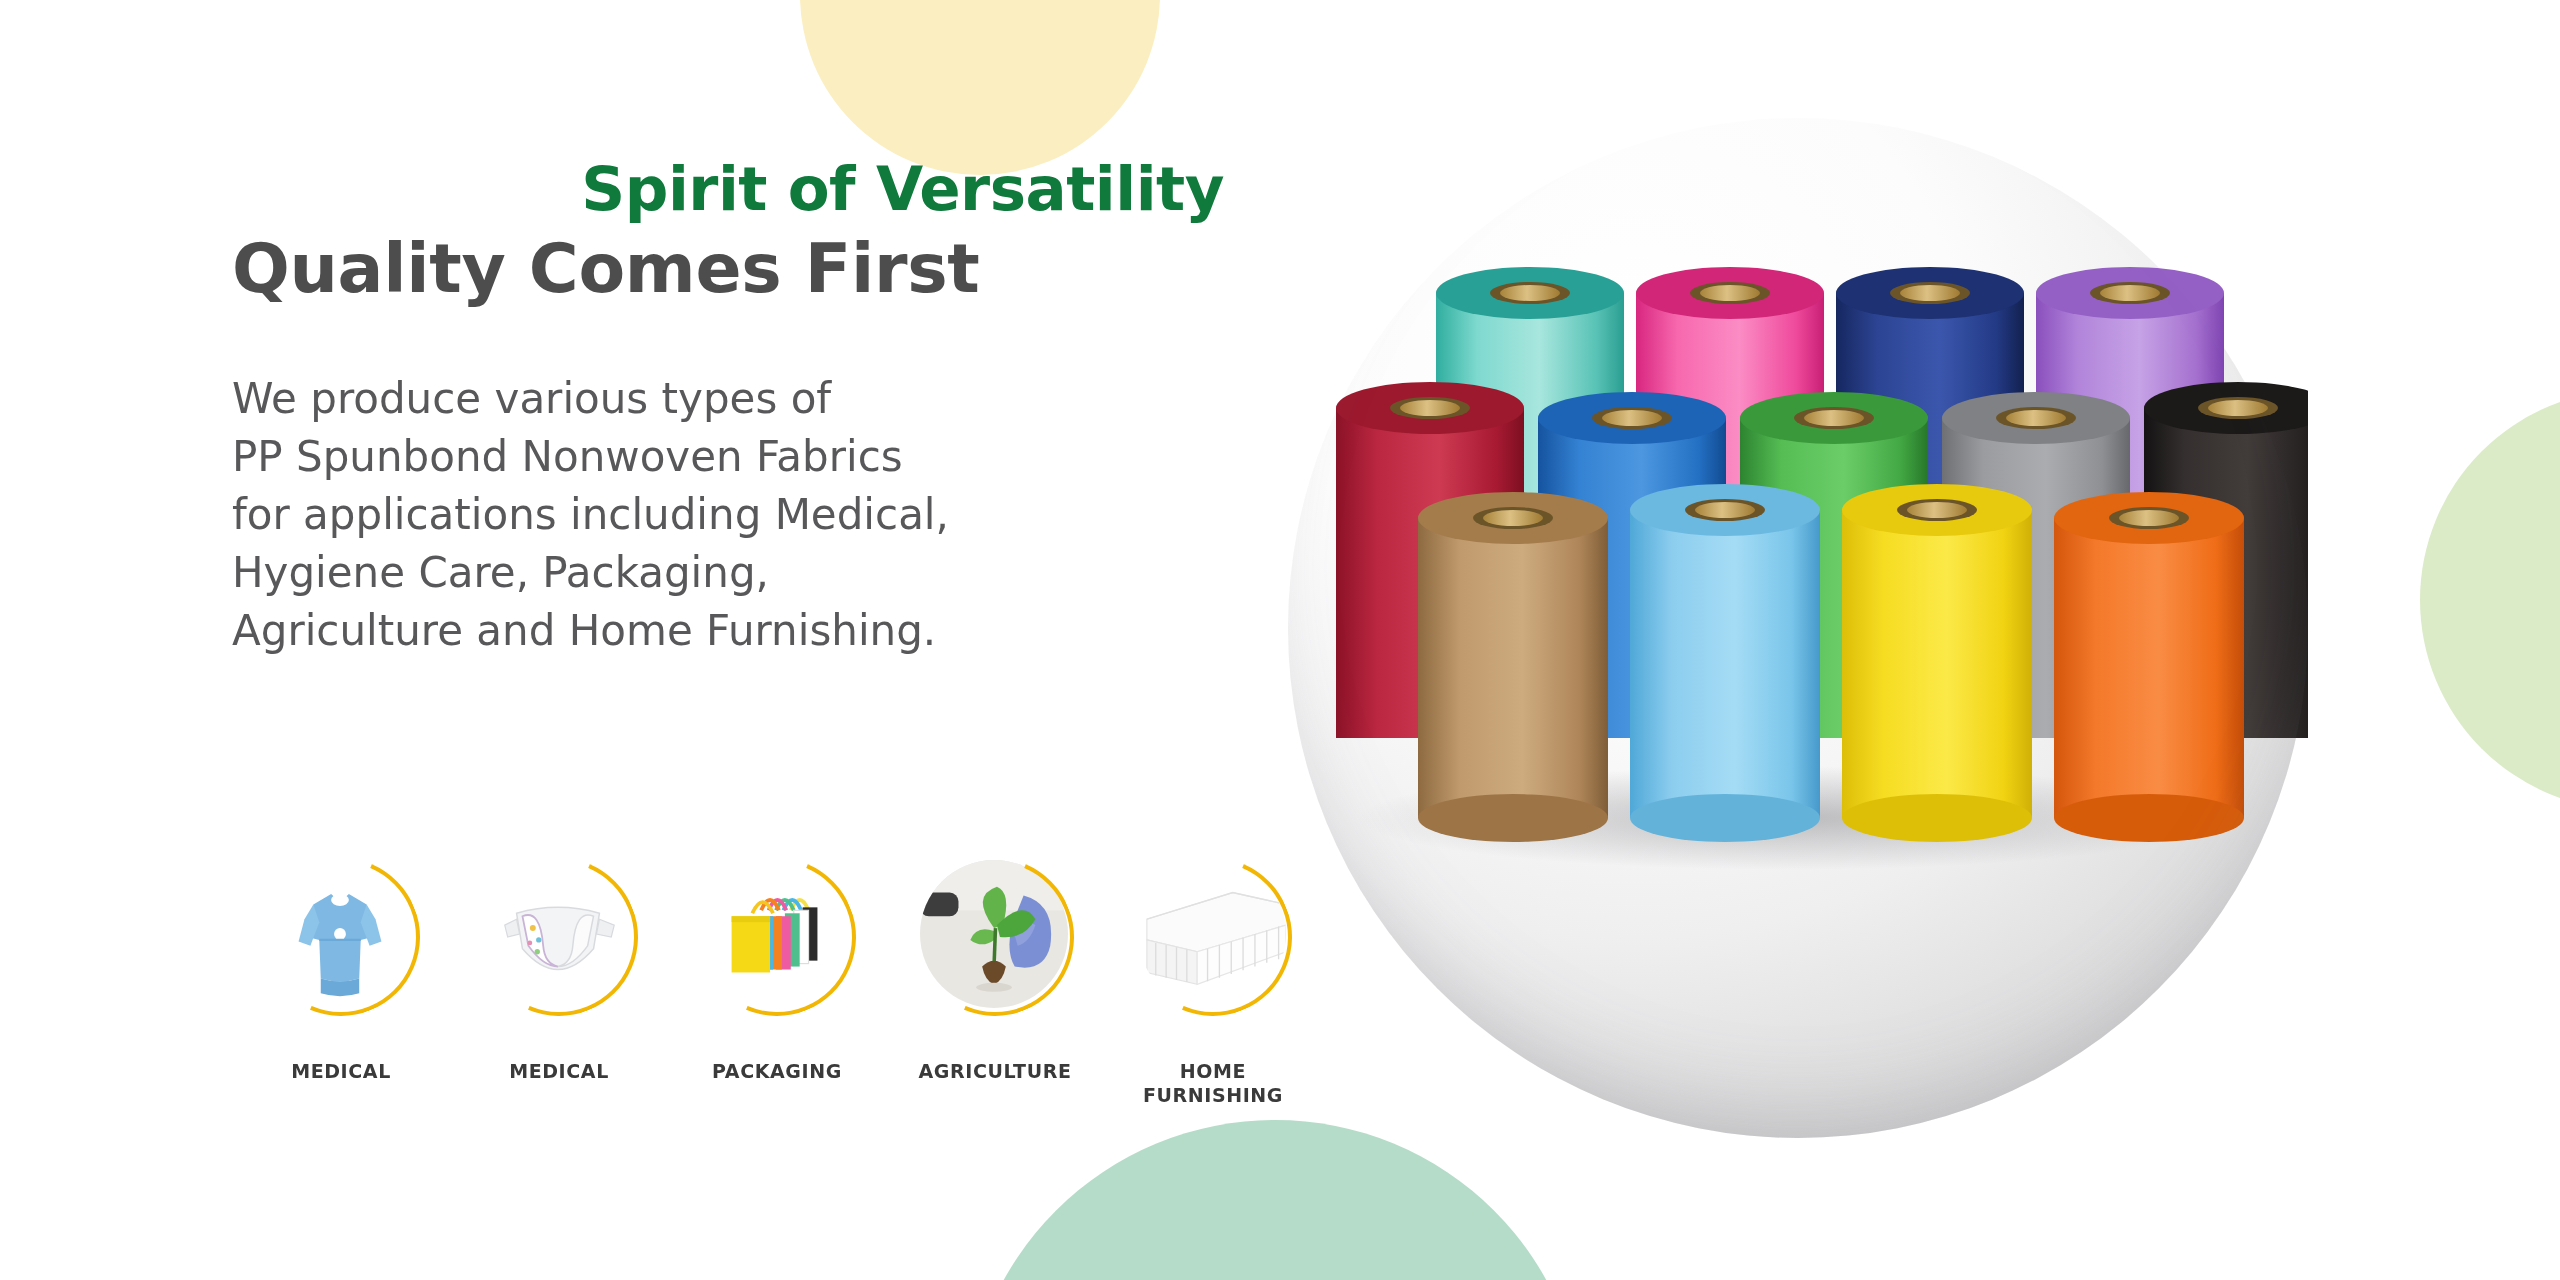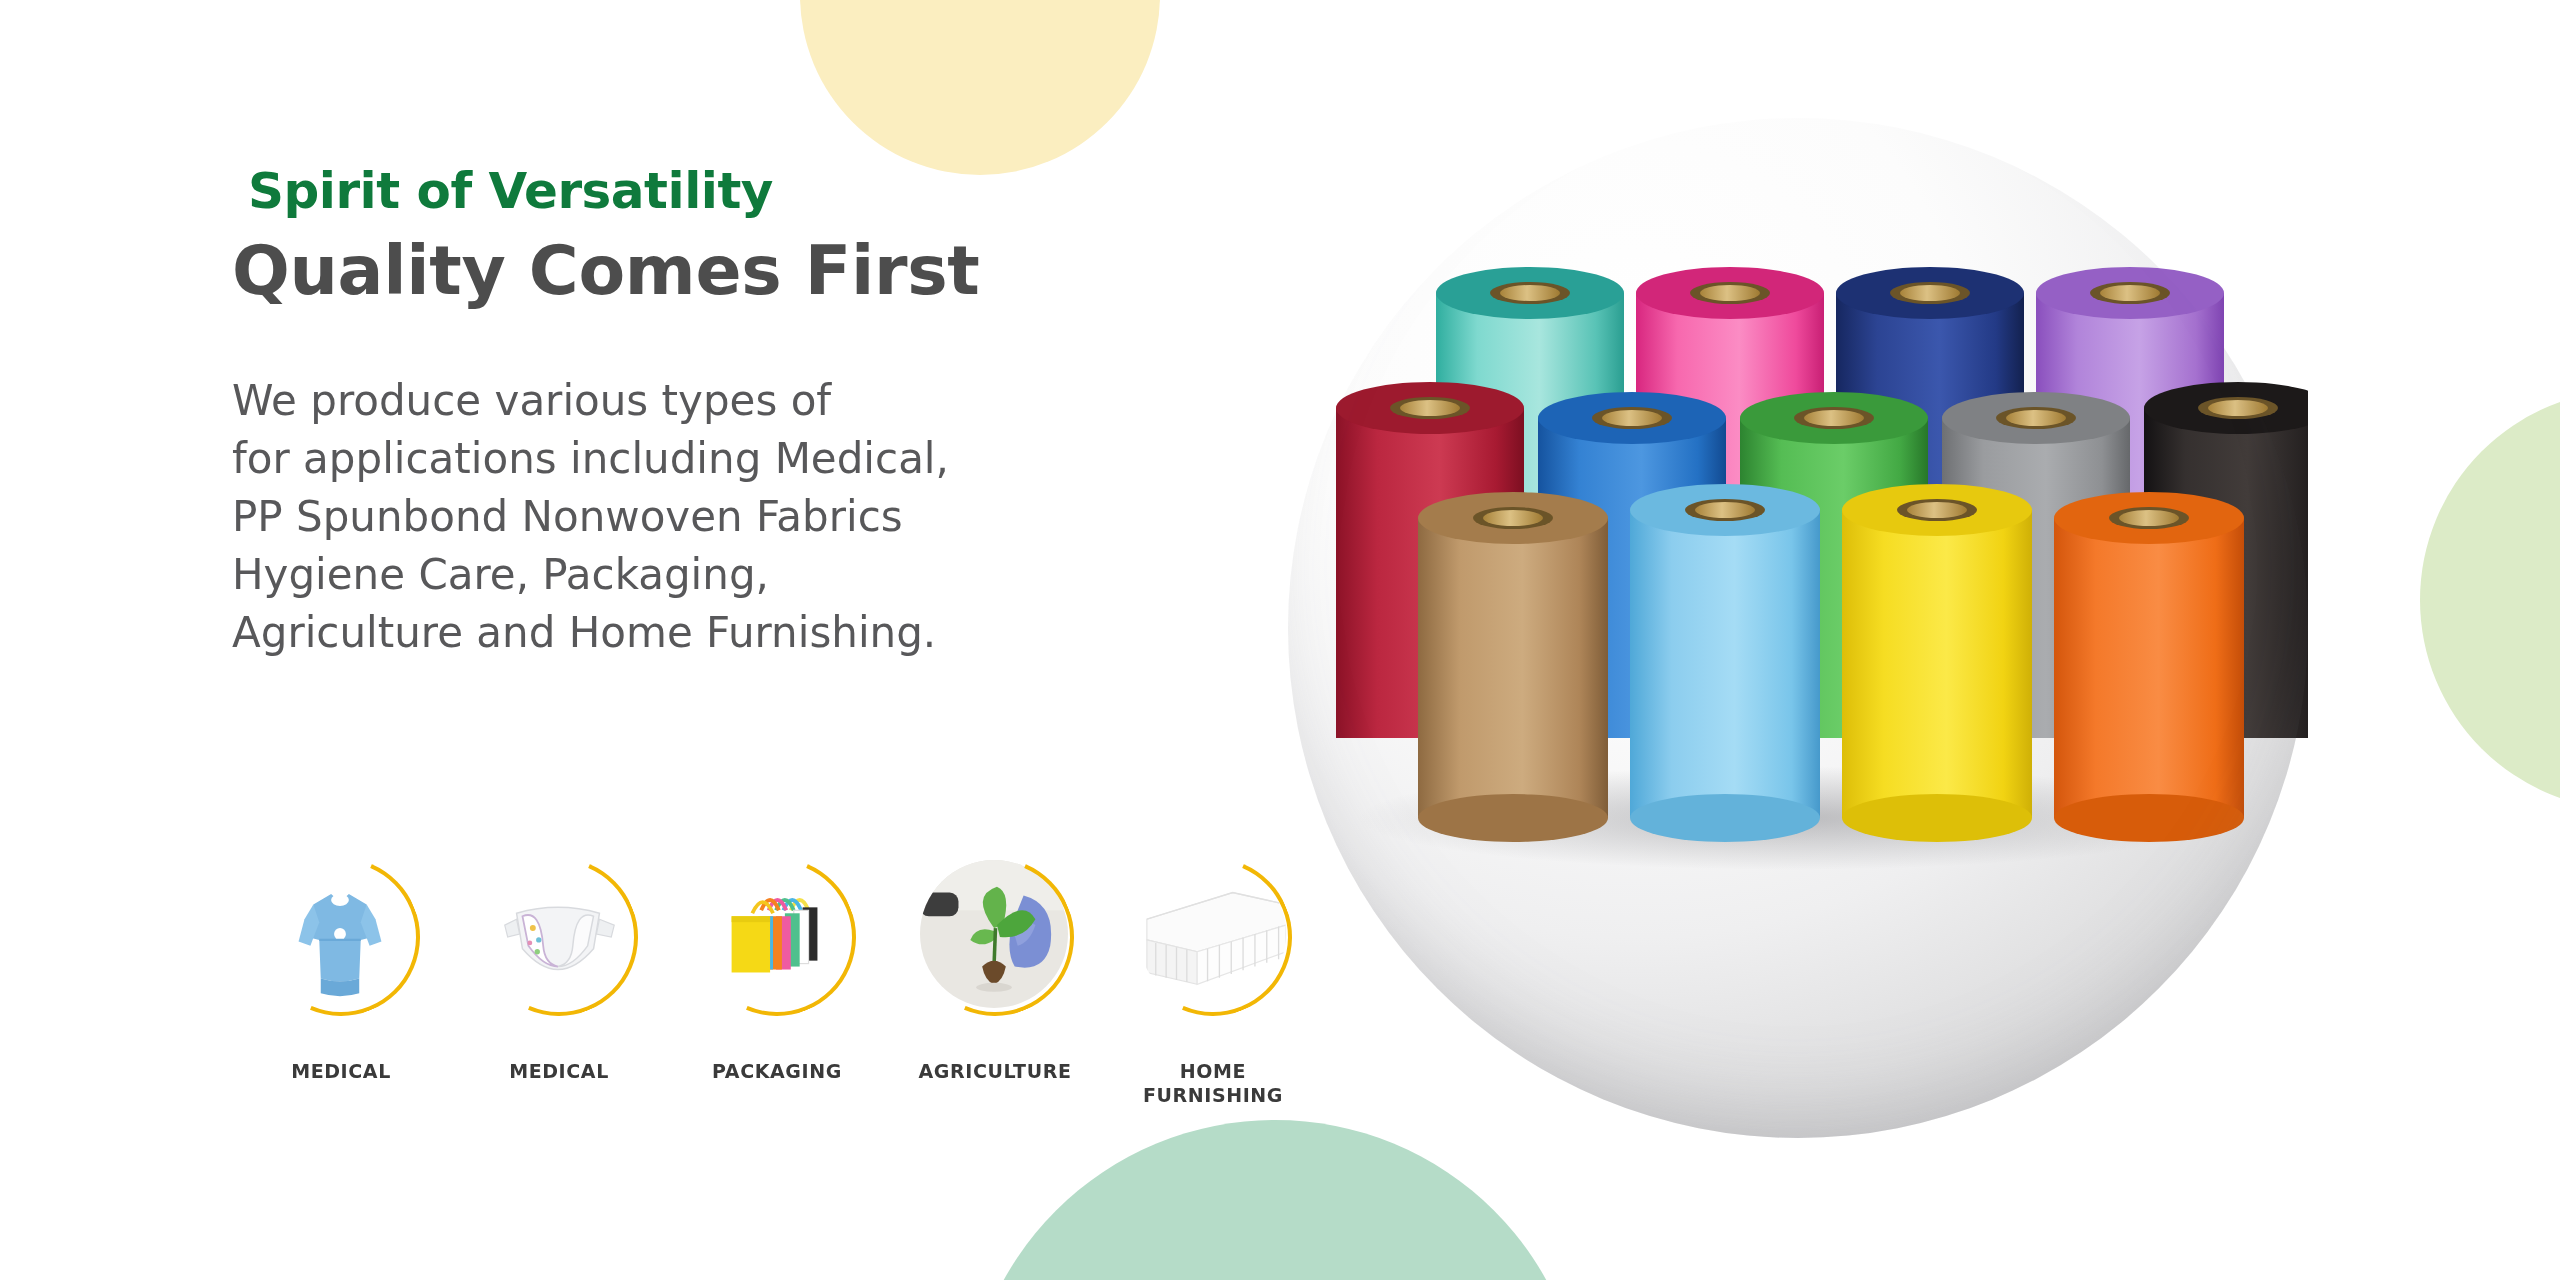--- a/index.html
+++ b/index.html
@@ -47,26 +47,27 @@
   
   .left-col {
     position: absolute;
     left: 232px;
     top: 150px;
     width: 1000px;
   }
   .headline {
     font-family: "DejaVu Sans", sans-serif;
     font-weight: bold;
-    font-size: 50px;
+    font-size: 61px;
     line-height: 1.0;
     color: #0f7a3c;
     letter-spacing: -0.5px;
-    margin: 16px;
+    margin: 8px;
     white-space: nowrap;
+    text-align: right;
   }
   .subheadline {
     font-family: "DejaVu Sans", sans-serif;
     font-weight: bold;
     font-size: 68px;
     line-height: 1.15;
     color: #4d4d4d;
     letter-spacing: -0.3px;
     margin: 11px 0 0 0;
     white-space: nowrap;
@@ -165,22 +166,22 @@
   <div class="blob blob-bottom-green"></div>
 
   <div class="left-col">
 
     <h1 class="headline">Spirit of Versatility</h1>
 
     <h2 class="subheadline">Quality Comes First</h2>
 
     <p class="body-copy">
       <span>We produce various types of</span>
+      <span>PP Spunbond Nonwoven Fabrics</span>
       <span>for applications including Medical,</span>
-      <span>PP Spunbond Nonwoven Fabrics</span>
       <span>Hygiene Care, Packaging,</span>
       <span>Agriculture and Home Furnishing.</span>
     </p>
   </div>
 
   <div class="apps">
 
     <div class="app-item">
       <div class="app-circle-wrap">
         <div class="app-circle">

